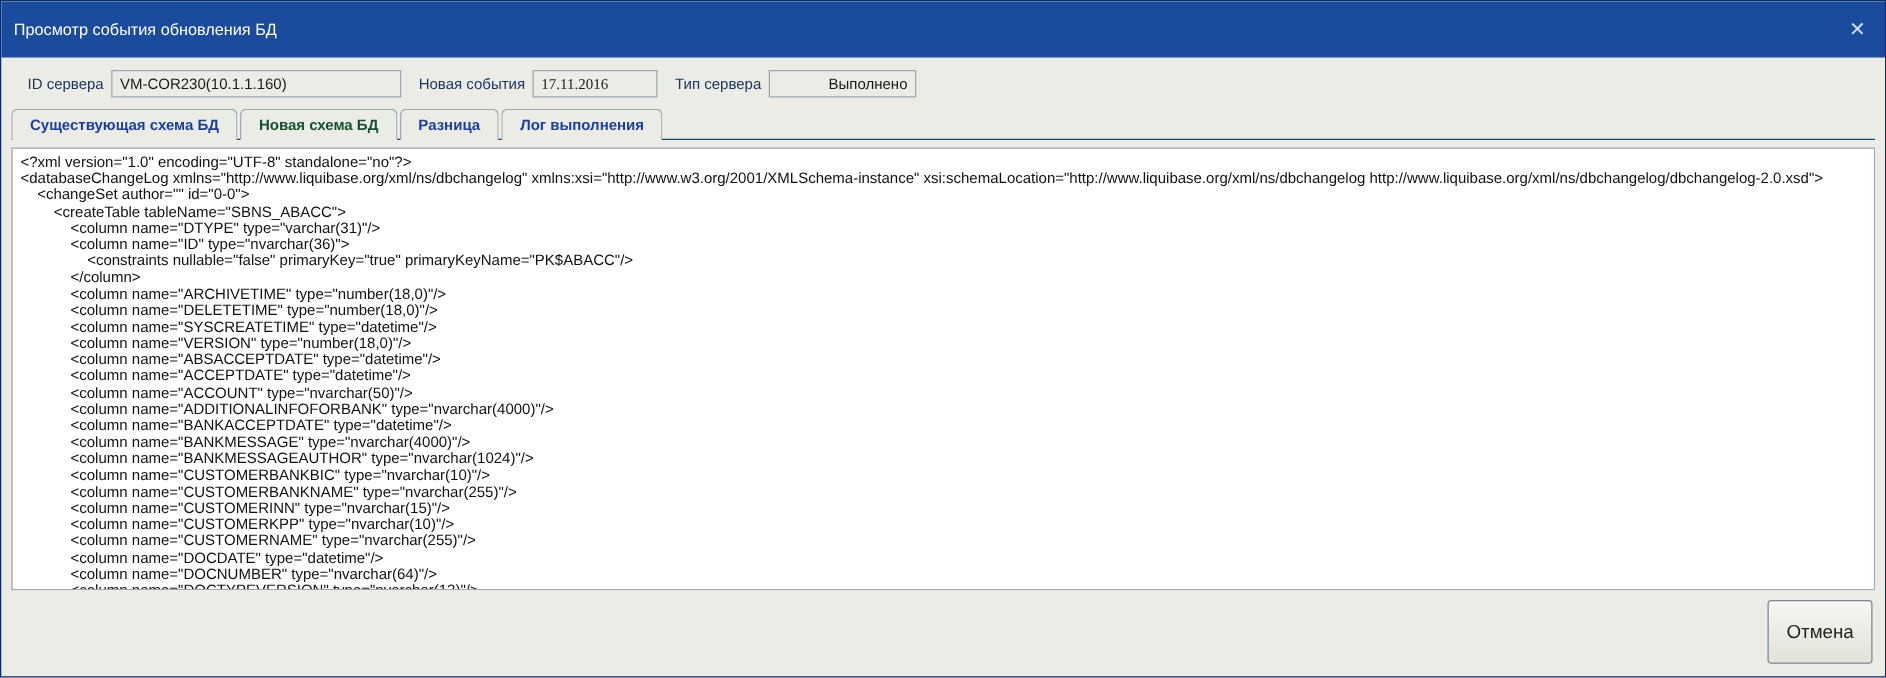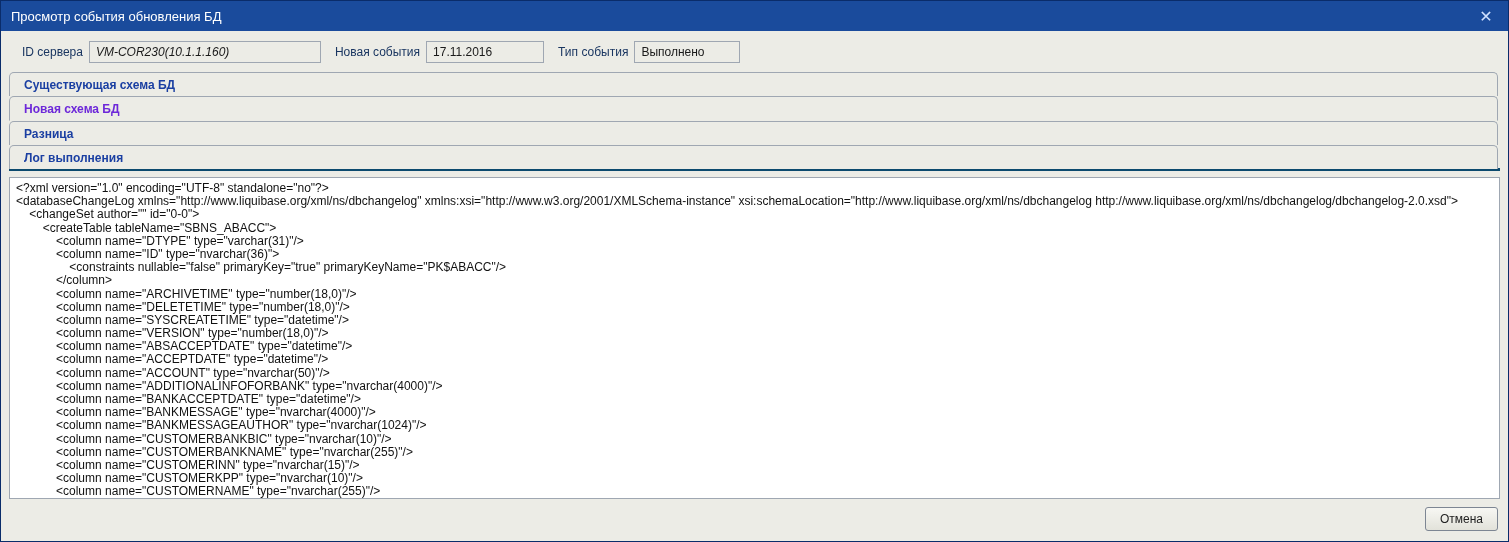--- a/index.html
+++ b/index.html
@@ -10,21 +10,21 @@
     width: 1509px;
     height: 542px;
     overflow: hidden;
     border: 1px solid #0a2c6a;
     display: flex;
     flex-direction: column;
   }
   .titlebar {
     background: #1a4b9c;
     color: #ffffff;
-    height: 30px;
+    height: 45px;
     display: flex;
     align-items: center;
     padding: 0 8px 0 10px;
     font-size: 13px;
     justify-content: space-between;
   }
   .titlebar .title { flex: 1; }
   .close-btn {
     width: 28px;
     height: 22px;
@@ -49,49 +49,48 @@
   }
   .form-row input {
     border: 1px solid #9fa7b2;
     background: #ecece6;
     height: 22px;
     padding: 0 6px;
     font-size: 12px;
     color: #1a1a1a;
     font-family: inherit;
   }
-  #f-server { width: 232px; margin-right: 10px; font-style: italic; }
-  #f-time   { width: 118px; margin-right: 10px; }
-  #f-type   { width: 106px; }
+  #f-server { width: 232px; margin-right: 10px; }
+  #f-time   { width: 100px; margin-right: 10px; font-family: Liberation Serif, serif; }
+  #f-type   { width: 118px; text-align: right; }
   .tabs-wrap {
     margin: 0 8px;
   }
   .tabs {
     display: flex;
-    border-bottom: 3px solid #0c4a6e;
+    border-bottom: 1px solid #0c4a6e;
     position: relative;
-    flex-direction: column;
   }
   .tab {
     padding: 5px 14px 4px 14px;
     border: 1px solid #9fa7b2;
     border-bottom: none;
     background: #ecece6;
     margin-right: 2px;
     border-radius: 5px 5px 0 0;
     color: #1a3fa2;
     font-size: 12px;
     font-weight: bold;
     cursor: pointer;
     position: relative;
     top: 1px;
   }
   .tab.active {
     background: #ecece6;
-    color: #6d28d9;
+    color: #14532d;
     border-bottom: 1px solid #ecece6;
     z-index: 2;
   }
   .content-frame {
     margin: 6px 8px 0 8px;
     border: 1px solid #9fa7b2;
     flex: 1;
     display: flex;
     overflow: hidden;
     background: #ecece6;
@@ -112,23 +111,23 @@
     margin: 0;
   }
   .footer {
     display: flex;
     justify-content: flex-end;
     padding: 8px 10px 10px 10px;
   }
   .btn {
     border: 1px solid #7d8693;
     background: linear-gradient(#f7f7f3, #e2e2da);
-    padding: 4px 14px;
+    padding: 16px 14px;
     font-family: inherit;
-    font-size: 12px;
+    font-size: 15px;
     color: #222;
     border-radius: 3px;
     cursor: pointer;
   }
   
   .xml-area::-webkit-scrollbar { width: 16px; }
   .xml-area::-webkit-scrollbar-track { background: #ecece6; border-left:1px solid #c6c6bd; }
   .xml-area::-webkit-scrollbar-thumb { background: #c6c6bd; border:1px solid #9fa7b2; }
 </style>
 </head>
@@ -139,21 +138,21 @@
   <div class="close-btn">
     <span>✕</span>
   </div>
 </div>
 
 <div class="form-row">
   <label>ID сервера</label>
   <input id="f-server" type="text" readonly="" value="VM-COR230(10.1.1.160)" style="">
   <label>Новая события</label>
   <input id="f-time" type="text" readonly="" value="17.11.2016" style="">
-  <label>Тип события</label>
+  <label>Тип сервера</label>
   <input id="f-type" type="text" readonly="" value="Выполнено" style="">
 </div>
 
 <div class="tabs-wrap">
   <div class="tabs">
     <div class="tab">Существующая схема БД</div>
     <div class="tab active">Новая схема БД</div>
     <div class="tab">Разница</div>
     <div class="tab">Лог выполнения</div>
   </div>

